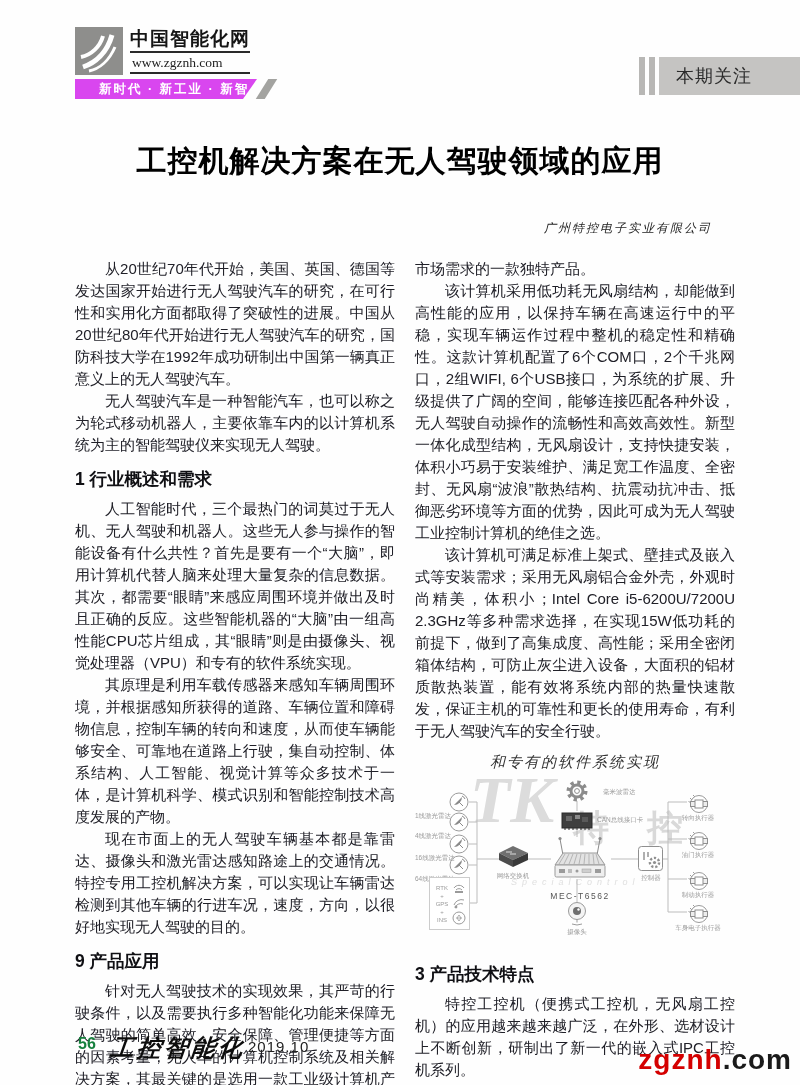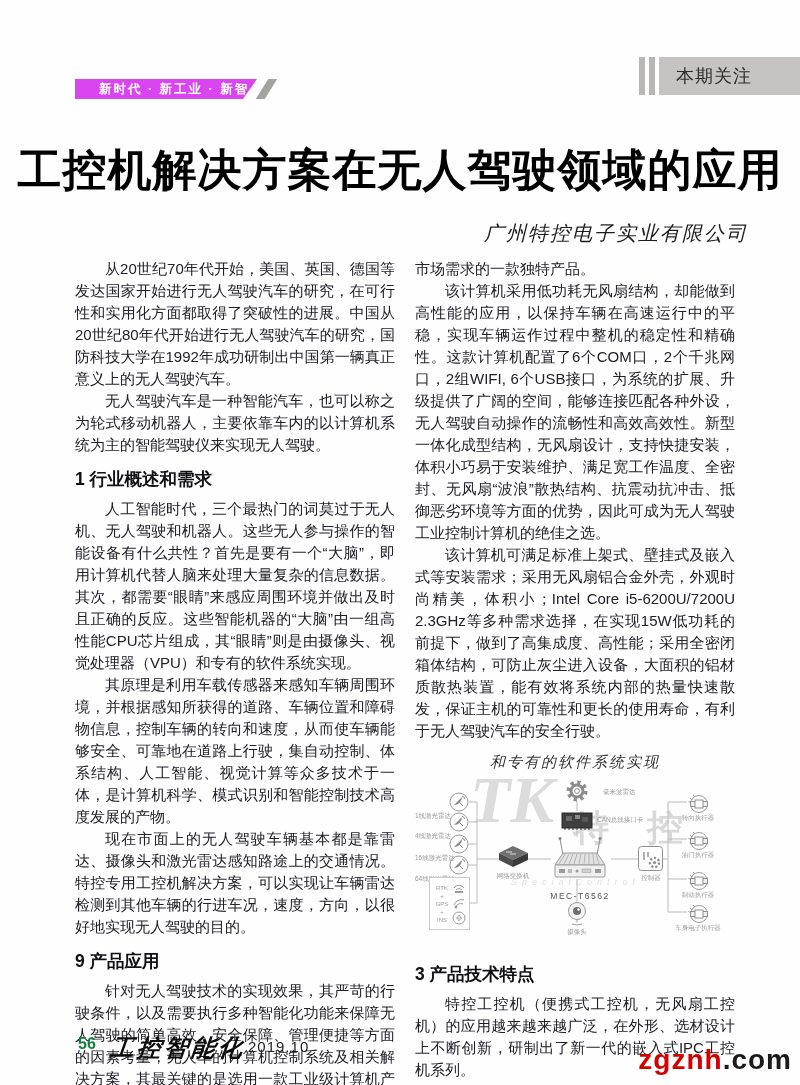--- a/index.html
+++ b/index.html
@@ -16,23 +16,23 @@
   .banner{position:absolute;left:75px;top:79px;width:182px;height:20px;background:#d946ef;
           clip-path:polygon(0 0,100% 0,calc(100% - 14px) 100%,0 100%);
           color:#fff;font-size:12.5px;font-weight:bold;letter-spacing:2px;line-height:20px;padding-left:24px;box-sizing:border-box;}
   .banner-sliver{position:absolute;left:262px;top:79px;width:9px;height:20px;background:#a3a3a0;transform:skewX(-32deg);}
   .tag-bar1{position:absolute;left:639px;top:57px;width:6px;height:38px;background:#b8b7b5;}
   .tag-bar2{position:absolute;left:649px;top:57px;width:6px;height:38px;background:#b8b7b5;}
   .tag-box{position:absolute;left:659px;top:57px;width:141px;height:38px;background:#c5c4c2;
            font-size:18px;color:#2b2b2b;line-height:38px;padding-left:17px;box-sizing:border-box;letter-spacing:1px;}
   
   .title{position:absolute;left:0;top:141px;width:100%;text-align:center;
-         font-family:"Liberation Serif",serif;font-weight:900;font-size:44px;color:#000;letter-spacing:1px;}
-  .author{position:absolute;left:0;top:220px;width:100%;text-align:right;padding-right:52px;box-sizing:border-box;
-          font-family:"Liberation Serif",serif;font-style:italic;font-size:20px;color:#1c1c1c;letter-spacing:2px;}
+         font-family:"Liberation Serif",serif;font-weight:900;font-size:30px;color:#000;letter-spacing:1px;}
+  .author{position:absolute;left:0;top:220px;width:100%;text-align:right;padding-right:88px;box-sizing:border-box;
+          font-family:"Liberation Serif",serif;font-style:italic;font-size:12px;color:#1c1c1c;letter-spacing:2px;}
   
   .columns{position:absolute;left:75px;top:258px;width:660px;display:flex;gap:20px;}
   .col{width:320px;font-size:15px;line-height:22px;text-align:justify;}
   .col p{margin:0;text-indent:2em;}
   .col p.noindent{text-indent:0;}
   .col h2{font-size:17.5px;font-weight:bold;color:#101014;margin:11px 0 7px;line-height:24px;}
   .fig-caption{font-family:"Liberation Serif",serif;font-style:italic;font-size:15px;color:#333;
                text-align:center;margin:9px 0 2px;letter-spacing:2px;}
   
   .diagram{position:relative;width:335px;height:176px;margin-top:2px;}
@@ -58,20 +58,34 @@
   .issue{position:absolute;left:248px;top:8px;font-size:15px;color:#222;letter-spacing:1px;}
   .site{position:absolute;right:8px;top:14px;font-size:28px;font-weight:bold;letter-spacing:1px;}
   .site .red{color:#d40000;}
   .site .dark{color:#1a1a1a;text-align:center;}
 </style>
 </head>
 <body>
 
 <div class="page">
 
+  <div class="logo-wrap">
+    <div class="logo-mark">
+      <svg viewBox="0 0 48 48" width="48" height="48">
+        <rect x="0" y="0" width="48" height="48" fill="#8e8e8c"></rect>
+        <path d="M8 40 C20 36 32 26 37 8" stroke="#fff" stroke-width="5" fill="none"></path>
+        <path d="M6 30 C16 28 25 20 28 9" stroke="#fff" stroke-width="4" fill="none"></path>
+        <path d="M14 44 C24 42 34 34 40 20" stroke="#fff" stroke-width="3" fill="none"></path>
+      </svg>
+    </div>
+    <div class="logo-text">
+      <div class="logo-title">中国智能化网</div>
+      <div class="logo-url">www.zgznh.com</div>
+    </div>
+  </div>
   <div class="banner">新时代 · 新工业 · 新智能</div>
   <div class="banner-sliver"></div>
   <div class="tag-bar1"></div>
   <div class="tag-bar2"></div>
   <div class="tag-box">本期关注</div>
 
   <div class="title">工控机解决方案在无人驾驶领域的应用</div>
   <div class="author">广州特控电子实业有限公司</div>
 
   <div class="columns">

